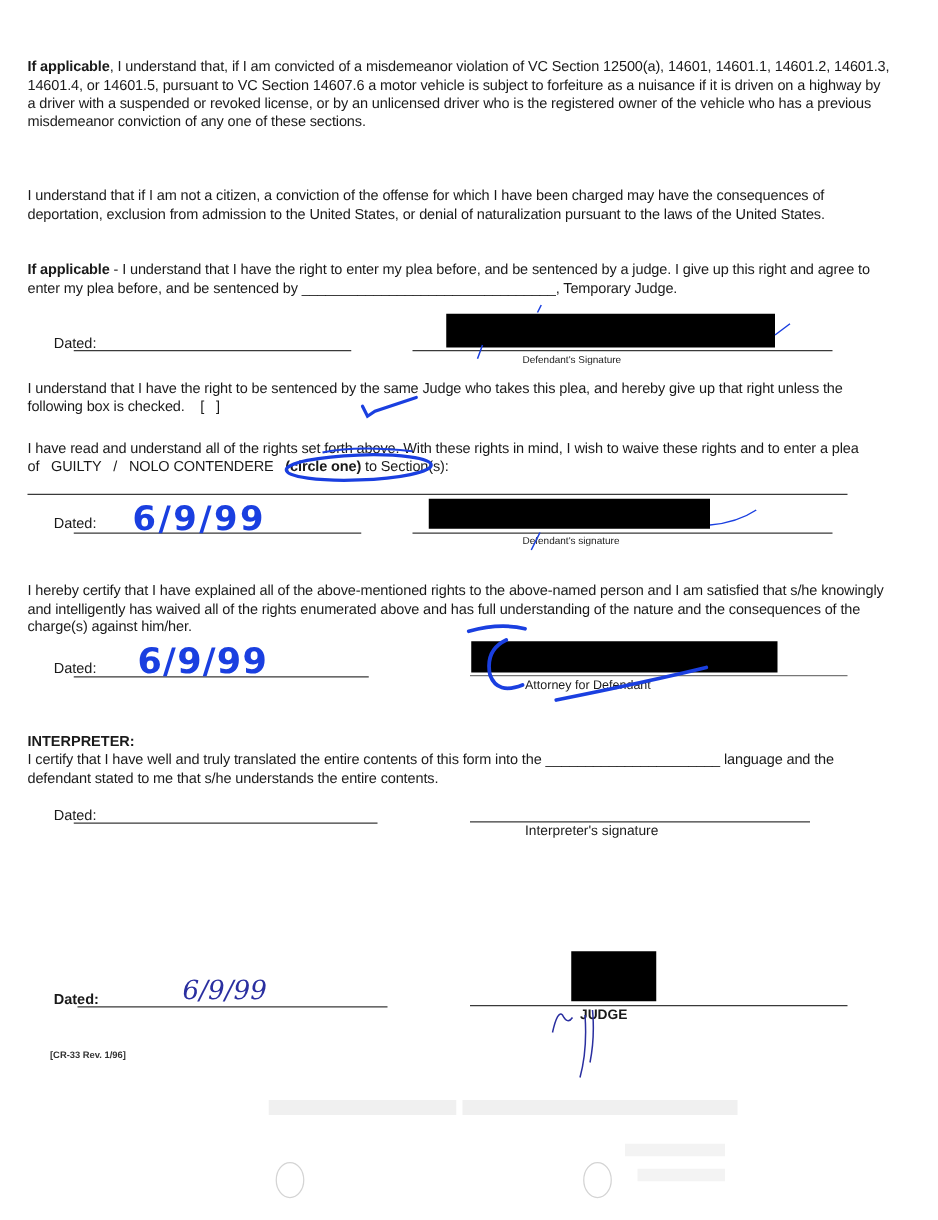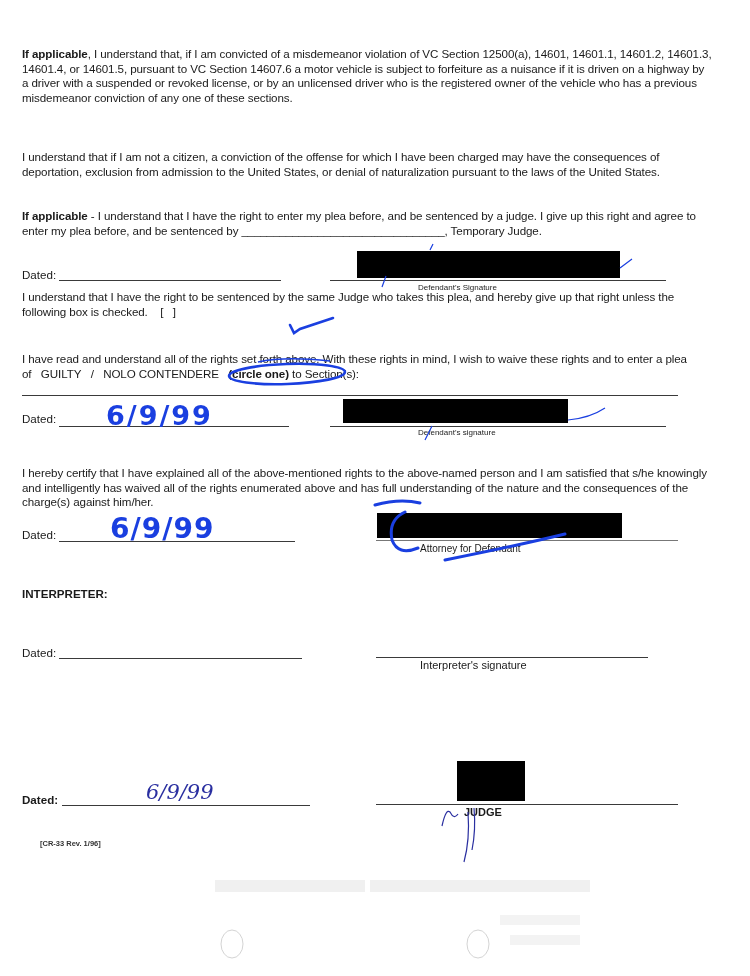--- a/index.html
+++ b/index.html
@@ -8,21 +8,21 @@
       font-family: "Liberation Sans", "DejaVu Sans", sans-serif;
       color: #1a1a1a;
     }
     .page { position: absolute; left: 0; top: 0; width: 750px; height: 812px; }
     .txt {
       position: absolute; left: 22px; width: 690px;
       font-size: 11.6px; line-height: 14.6px; letter-spacing: -0.1px;
       font-stretch: condensed;
     }
     .txt b { font-weight: bold; }
-    .lbl { position: absolute; font-size: 11.6px; line-height: 14px; }
+    .lbl { position: absolute; font-size: 11.6px; line-height: 14px; margin-left: 21px; }
     .line { position: absolute; height: 0; border-top: 1px solid #3a3a3a; }
     .line.light { border-top-color: #777; }
     .cap { position: absolute; font-size: 8px; line-height: 10px; color: #222; }
     .cap2 { position: absolute; font-size: 11px; line-height: 13px; }
     .redact { position: absolute; background: #000; }
     .hw { position: absolute; font-family: "DejaVu Sans", sans-serif; color: #1a3fe0; font-weight: bold; }
     .hw-thin { position: absolute; font-family: "DejaVu Serif", serif; color: #2a2fa0; font-style: italic; }
     .heading { position: absolute; font-weight: bold; font-size: 11.6px; }
     .faint { position: absolute; color: #d9d9d9; font-size: 12px; }
     svg.ink { position: absolute; left: 0; top: 0; width: 750px; height: 976px; pointer-events: none; }
@@ -38,21 +38,21 @@
   <div class="txt" style="top:150px;">I understand that if I am not a citizen, a conviction of the offense for which I have been charged may have the consequences of deportation, exclusion from admission to the United States, or denial of naturalization pursuant to the laws of the United States.</div>
 
   <div class="txt" style="top:209px;"><b>If applicable</b><span> - I understand that I have the right to enter my plea before, and be sentenced by a judge.  I give up this right and agree to enter my plea before, and be sentenced by ________________________________, Temporary Judge.</span></div>
 
   <span class="lbl" style="left:22px; top:268px;">Dated:</span>
   <div class="line" style="left:59px; top:280px; width:222px;"></div>
   <div class="line" style="left:330px; top:280px; width:336px;"></div>
   <div class="redact" style="left:357px; top:251px; width:263px; height:27px;"></div>
   <span class="cap" style="left:418px; top:283px;">Defendant's Signature</span>
 
-  <div class="txt" style="top:290px;"><span>I understand that I have the right to be sentenced by the same Judge who takes this plea, and hereby give up that right unless the following box is checked.</span>&nbsp;&nbsp;&nbsp;&nbsp;<span><span>[</span>&nbsp;&nbsp;&nbsp;<span>]</span></span></div>
+  <div class="txt" style="top:304px;"><span>I understand that I have the right to be sentenced by the same Judge who takes this plea, and hereby give up that right unless the following box is checked.</span>&nbsp;&nbsp;&nbsp;&nbsp;<span><span>[</span>&nbsp;&nbsp;&nbsp;<span>]</span></span></div>
 
   <div class="txt" style="top:352px;"><span>I have read and understand all of the rights set forth above.  With these rights in mind, I wish to waive these rights and to enter a plea of</span>&nbsp;&nbsp;&nbsp;<span>GUILTY</span>&nbsp;&nbsp;&nbsp;<span>/</span>&nbsp;&nbsp;&nbsp;<span>NOLO CONTENDERE</span>&nbsp;&nbsp;&nbsp;<b>(circle one)</b> <span>to Section(s):</span></div>
 
   <div class="line" style="left:22px; top:395px; width:656px;"></div>
 
   <span class="lbl" style="left:22px; top:412px;">Dated:</span>
   <div class="line" style="left:59px; top:426px; width:230px;"></div>
   <span class="hw" style="left:106px; top:400px; font-size:27px; letter-spacing:2px;">6/9/99</span>
   <div class="line" style="left:330px; top:426px; width:336px;"></div>
   <div class="redact" style="left:343px; top:399px; width:225px; height:24px;"></div>
@@ -61,20 +61,21 @@
   <div class="txt" style="top:466px;">I hereby certify that I have explained all of the above-mentioned rights to the above-named person and I am satisfied that s/he knowingly and intelligently has waived all of the rights enumerated above and has full understanding of the nature and the consequences of the charge(s) against him/her.</div>
 
   <span class="lbl" style="left:22px; top:528px;">Dated:</span>
   <div class="line" style="left:59px; top:541px; width:236px;"></div>
   <span class="hw" style="left:110px; top:512px; font-size:28px; letter-spacing:1px;">6/9/99</span>
   <div class="line light" style="left:376px; top:540px; width:302px;"></div>
   <div class="redact" style="left:377px; top:513px; width:245px; height:25px;"></div>
   <span class="cap2" style="left:420px; top:542px; font-size:10px;">Attorney for Defendant</span>
 
   <div class="heading" style="left:22px; top:587px;">INTERPRETER:</div>
+  <div class="txt" style="top:601px;">I certify that I have well and truly translated the entire contents of this form into the ______________________ language and the defendant stated to me that s/he understands the entire contents.</div>
 
   <span class="lbl" style="left:22px; top:646px;">Dated:</span>
   <div class="line" style="left:59px; top:658px; width:243px;"></div>
   <div class="line" style="left:376px; top:657px; width:272px;"></div>
   <span class="cap2" style="left:420px; top:659px;">Interpreter's signature</span>
 
 
   <span class="lbl" style="left:22px; top:793px; font-weight:bold;">Dated:</span>
   <div class="line" style="left:62px; top:805px; width:248px;"></div>
   <span class="hw-thin" style="left:146px; top:780px; font-size:21px;">6/9/99</span>

